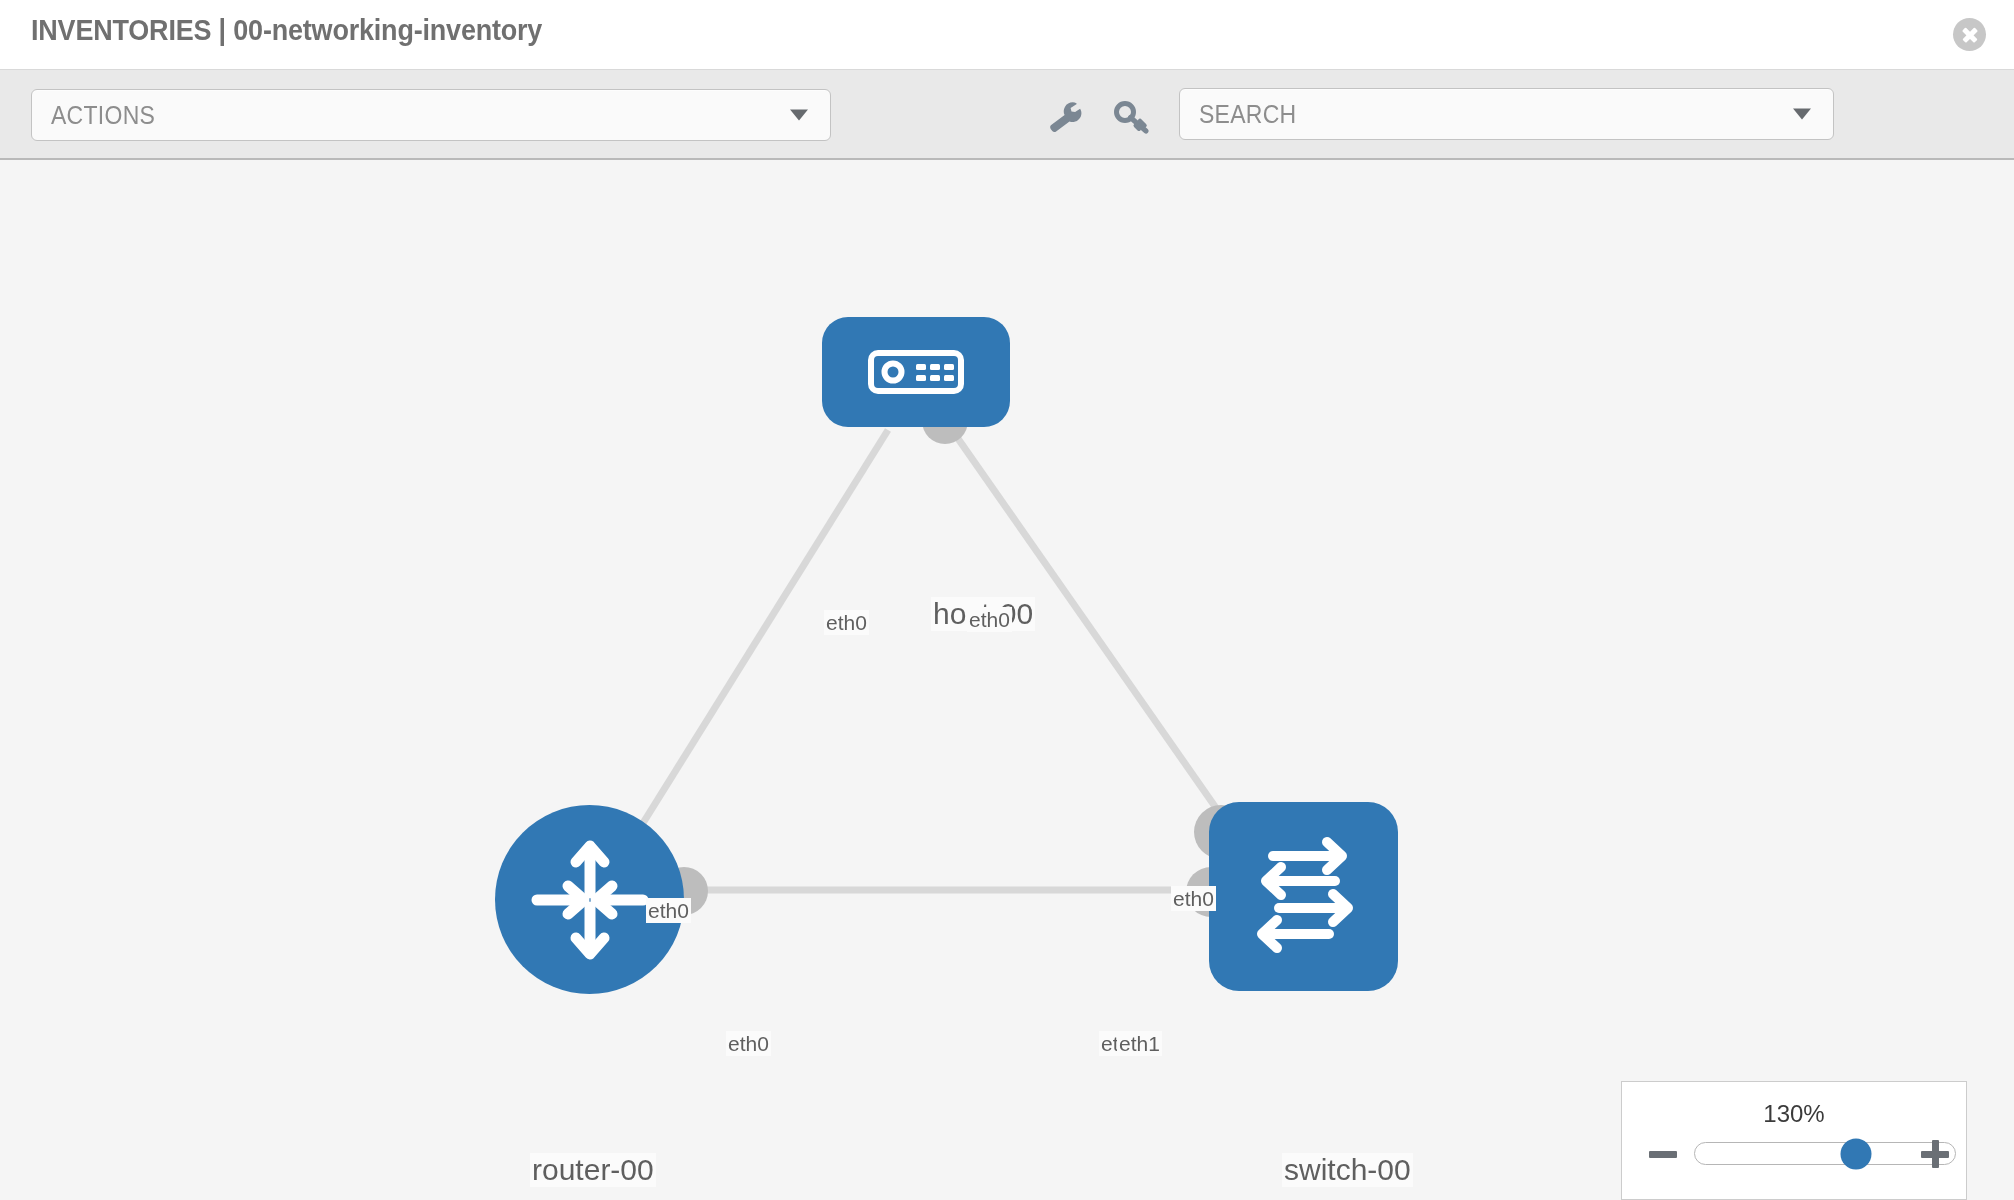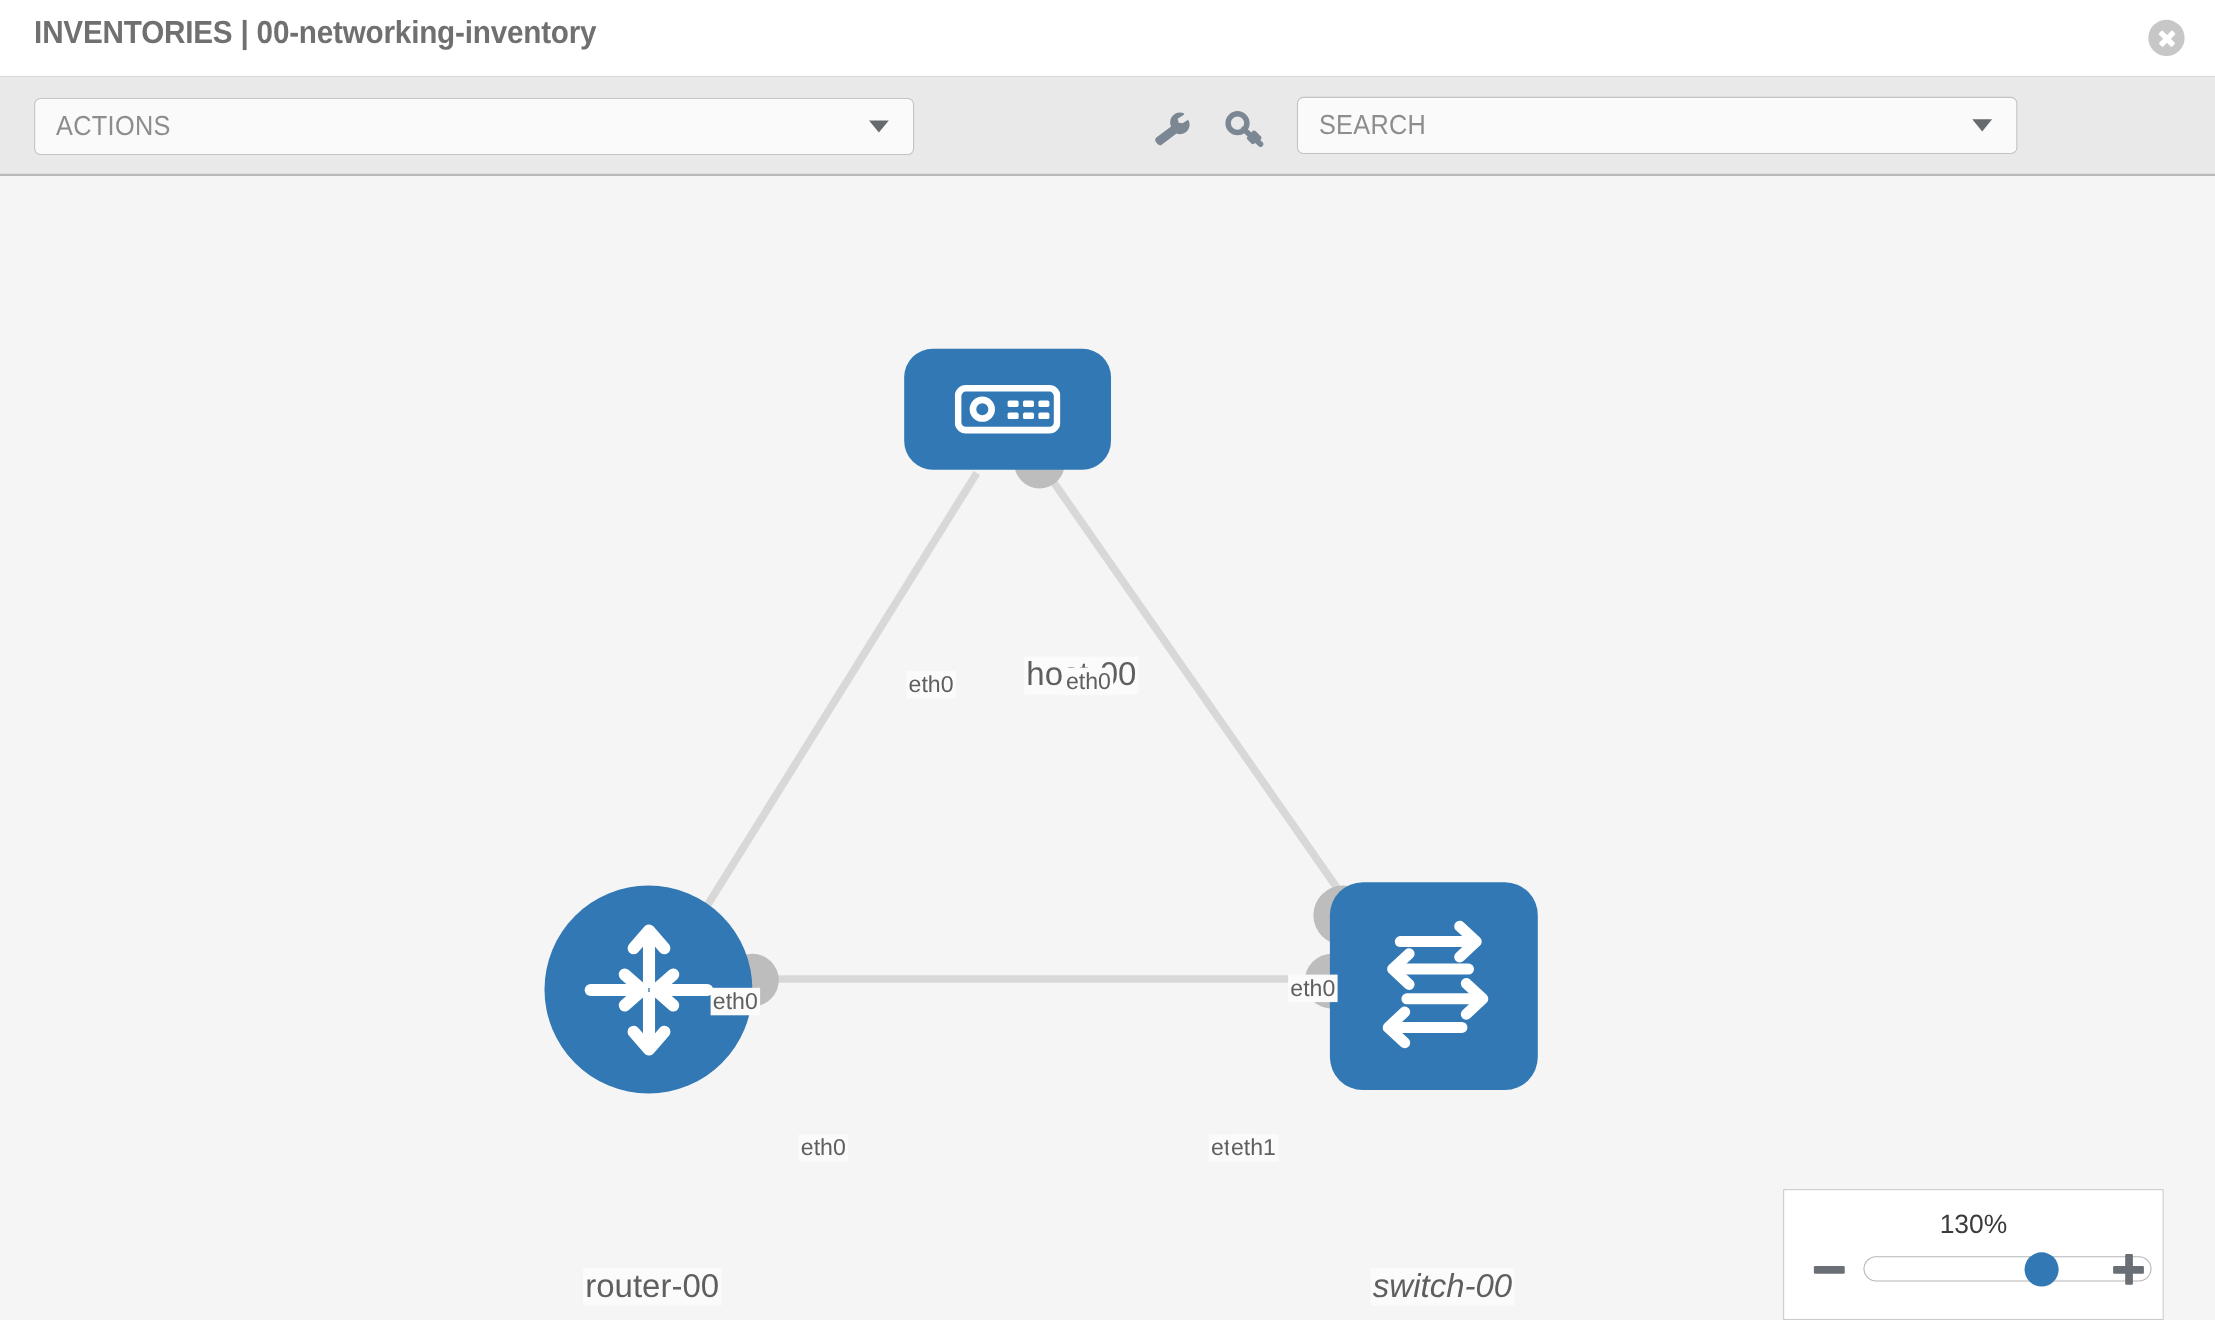--- a/index.html
+++ b/index.html
@@ -351,21 +351,21 @@
           <path d="M92 60 L107 74 L92 88"></path>
 
           <path d="M88 100 L22 100"></path>
           <path d="M36 86 L21 100 L36 114"></path>
         </g>
       </svg>
     </div>
 
     <div class="node-label" style="left:892px; top:437px;margin-left:39px;">host-00</div>
     <div class="node-label" style="left:530px; top:993px;">router-00</div>
-    <div class="node-label" style="left:1246px; top:993px;font-style:italic;">switch-00</div>
+    <div class="node-label" style="left:1282px; top:993px;">switch-00</div>
 
     <div class="port-label" style="left:824px; top:450px;">eth0</div>
     <div class="port-label" style="left:967px; top:447px;">eth0</div>
     <div class="port-label" style="left:646px; top:738px;">eth0</div>
     <div class="port-label" style="left:1171px; top:726px;">eth0</div>
     <div class="port-label" style="left:726px; top:871px;">eth0</div>
     <div class="port-label" style="left:1099px; top:871px;">eth1</div>
     <div class="port-label" style="left:1117px; top:871px;">eth1</div>
 
     <div class="zoom-panel" style="left:1621px; top:921px;">

